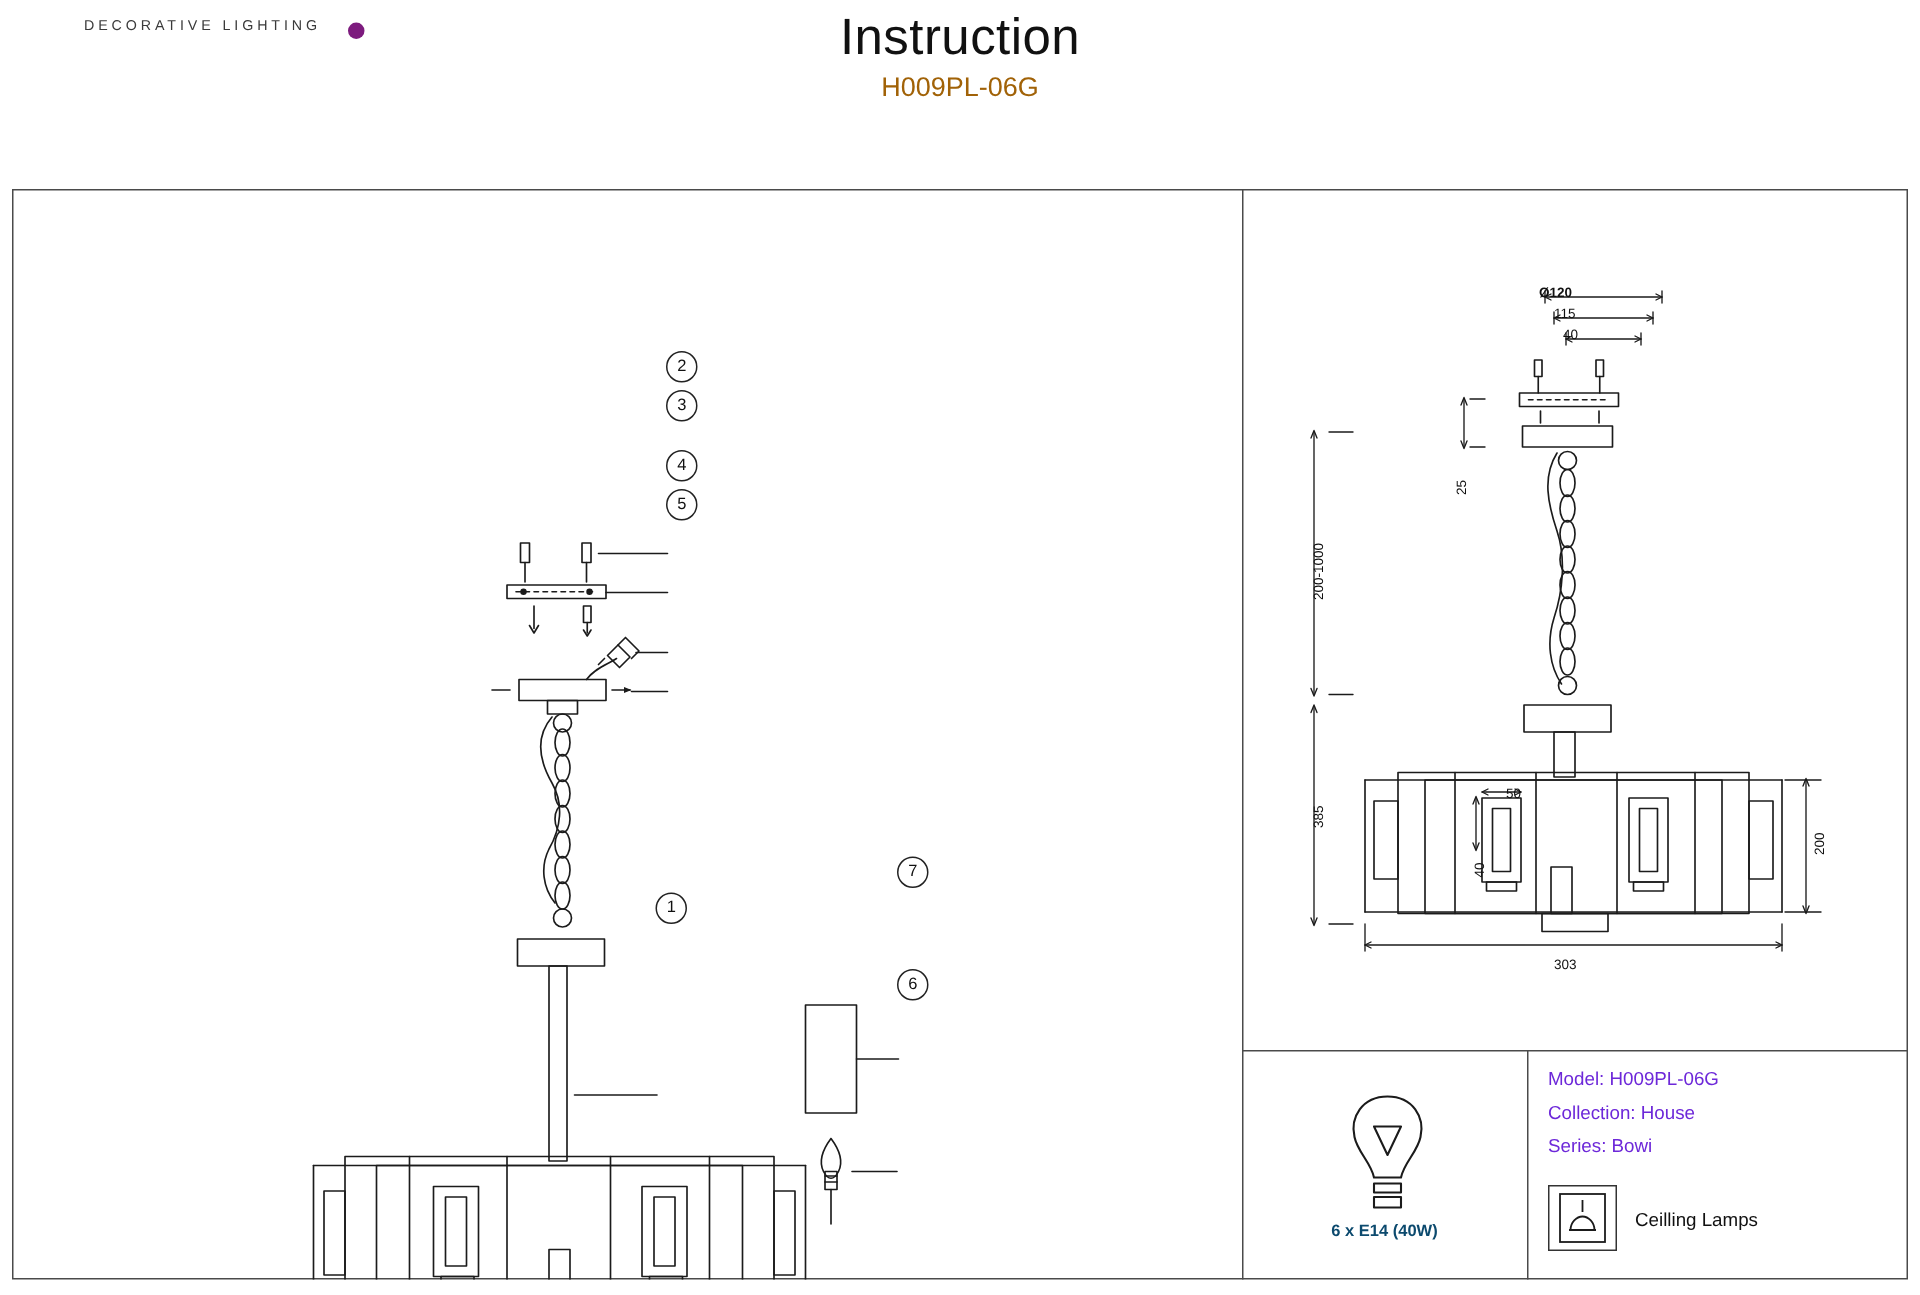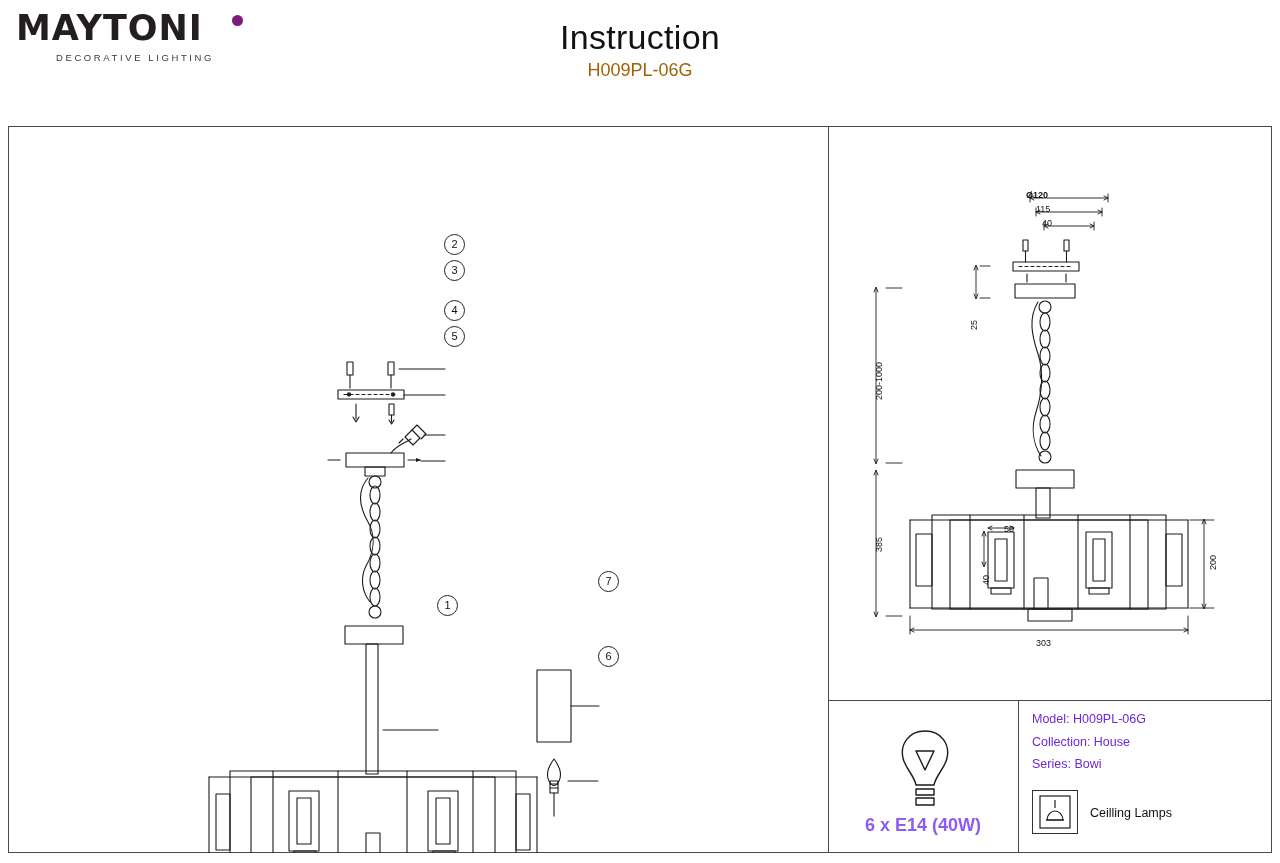--- a/index.html
+++ b/index.html
@@ -45,21 +45,21 @@
   .logo-sub {
     font-size: 9.5px;
     letter-spacing: 2.6px;
     color: #3a3a3a;
     text-align: center;
     width: 238px;
     margin-top: 4px;
   }
   .title-block {
     position: absolute;
-    left: 0; top: 16px;
+    left: 0; top: 4px;
     width: 1280px;
     text-align: center;
   }
   .doc-title {
     font-size: 34px;
     font-weight: normal;
     margin-top: 2px;
     color: #111;
     letter-spacing: 0.3px;
   }
@@ -135,23 +135,23 @@
     position: absolute;
     left: 1090px; top: 806px;
     font-size: 12.5px;
     color: #111;
   }
   .lamp-spec {
     position: absolute;
     left: 828px; top: 815px;
     width: 190px;
     text-align: center;
-    font-size: 18px;
+    font-size: 11px;
     font-weight: bold;
-    color: #8b5cf6;
+    color: #0c4a6e;
   }
   .lamp-icon {
     position: absolute;
     left: 890px; top: 725px;
     width: 70px; height: 85px;
   }
 
   
   .dimtxt {
     position: absolute;
@@ -163,21 +163,20 @@
   .rot {
     transform: rotate(-90deg);
     transform-origin: left top;
   }
 </style>
 </head>
 <body>
 
 <div class="header">
   <div class="logo">
-    <div class="logo-word">MAYTONI</div>
     <div class="logo-dot"></div>
     <div class="logo-sub">DECORATIVE LIGHTING</div>
   </div>
   <div class="title-block">
     <div class="doc-title">Instruction</div>
     <div class="doc-code">H009PL-06G</div>
   </div>
 </div>
 
 <div class="frame"></div>

